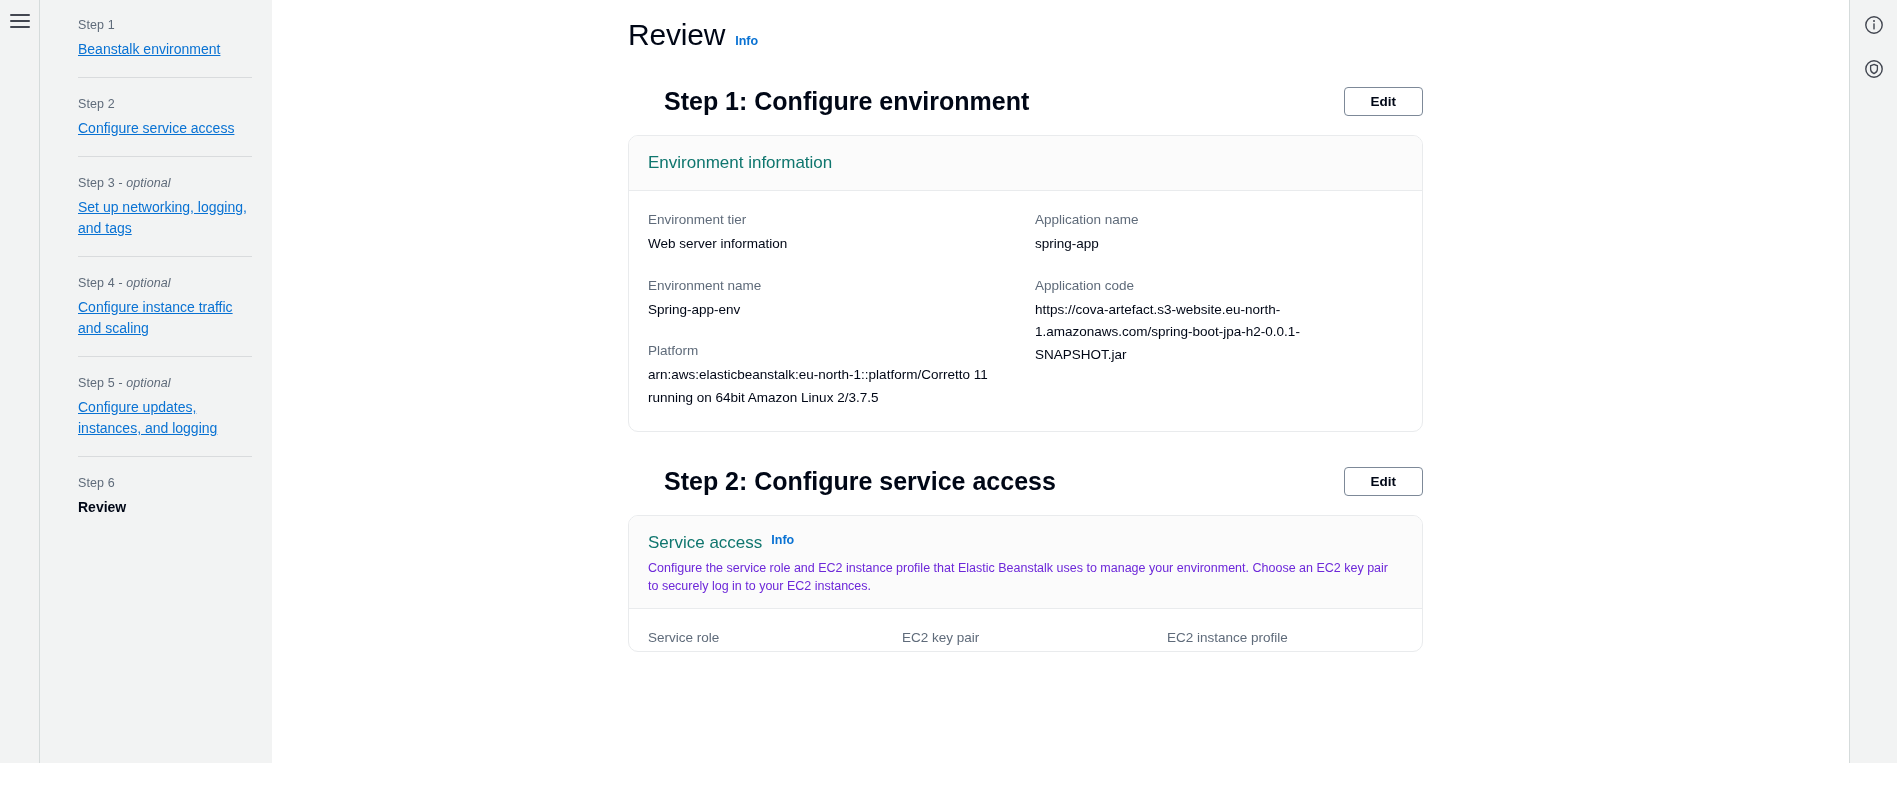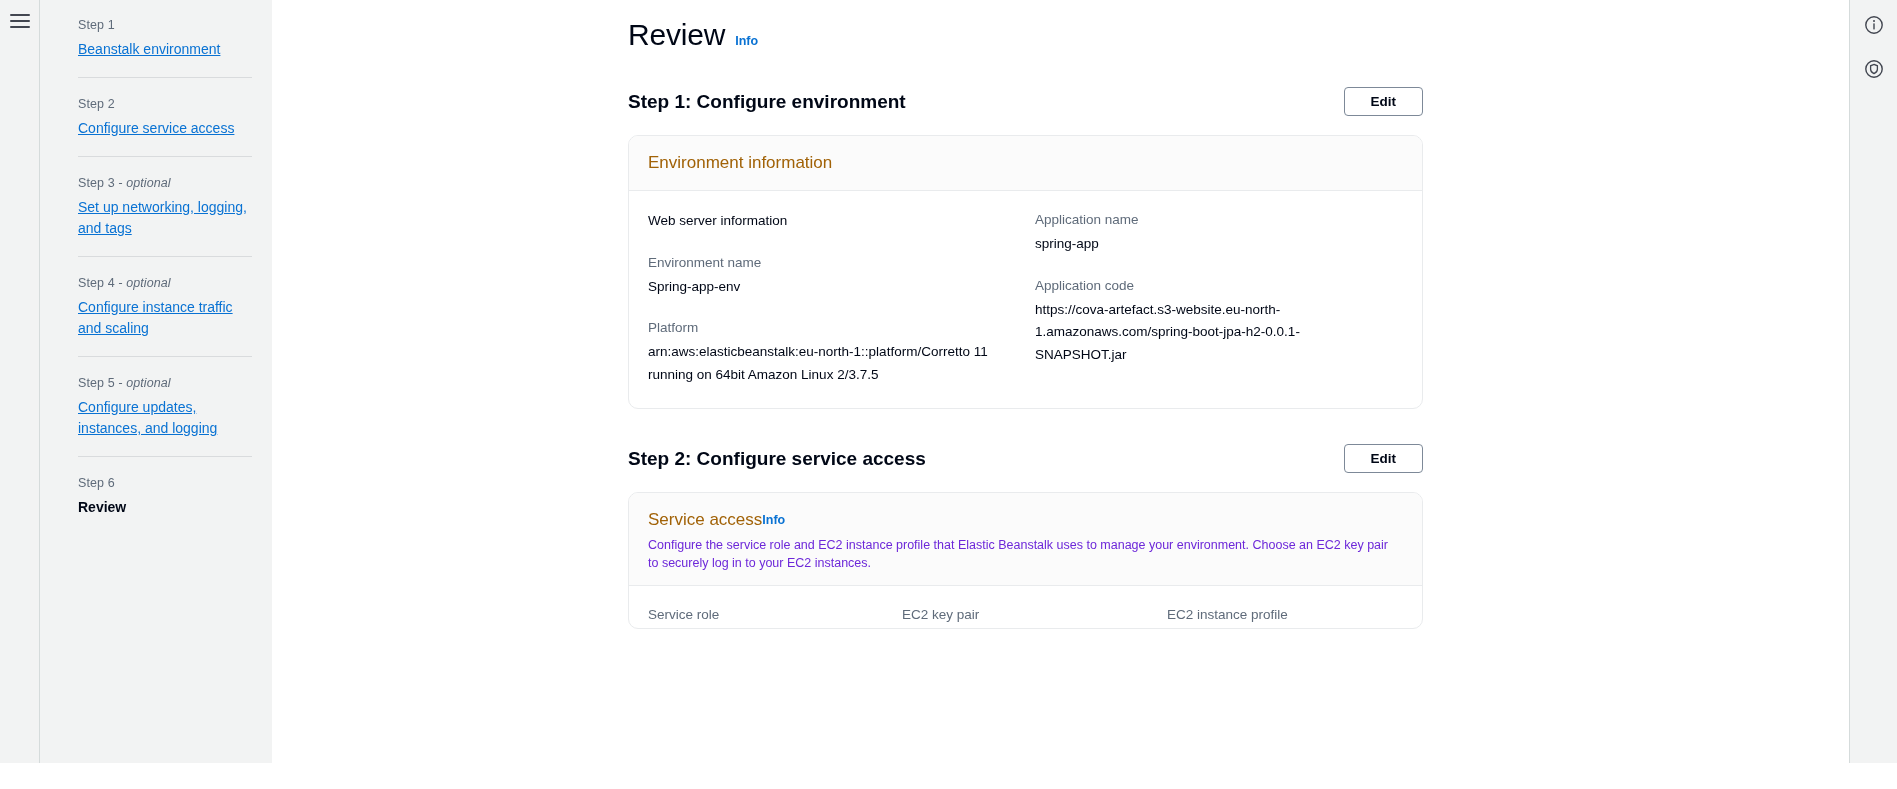--- a/index.html
+++ b/index.html
@@ -58,43 +58,43 @@
   .content { width: 795px; margin-left: 356px; }
 
   .page-title-row { display: flex; align-items: baseline; gap: 10px; }
   .page-title { font-size: 30px; font-weight: 400; color: #000716; letter-spacing: -.2px; }
   .info-link { font-size: 12.5px; color: #0972d3; text-decoration: none; cursor: pointer; font-weight: bold; }
 
   .section-head {
     display: flex; align-items: center; justify-content: space-between;
     margin-top: 35px;
   }
-  .section-title { font-size: 19px; font-weight: bold; color: #000716; }
+  .section-title { font-size: 25px; font-weight: bold; color: #000716; margin-left: 36px; }
   .btn-edit {
     font-size: 13.5px; color: #000716; background: #ffffff;
     border: 1px solid #7d8998; border-radius: 4px;
     padding: 6px 26px; cursor: pointer; font-weight: bold;
     font-family: "Liberation Sans", sans-serif;
   }
 
   .card {
     margin-top: 19px;
     border: 1px solid #e9ebed;
     border-radius: 10px;
     background: #ffffff;
     overflow: hidden;
   }
   .card-header {
     background: #fbfbfb;
     border-bottom: 1px solid #e9ebed;
     padding: 17px 19px 17px 19px;
   }
   .card-header.tall { padding-bottom: 13px; }
-  .card-title { font-size: 17px; font-weight: 400; color: #a16207; }
-  .card-title-row { display: flex; align-items: center; }
+  .card-title { font-size: 17px; font-weight: 400; color: #0f766e; }
+  .card-title-row { display: flex; align-items: flex-start; gap: 9px; }
   .card-desc {
     font-size: 12.5px; color: #6d28d9; line-height: 18px;
     margin-top: 6px; max-width: 740px;
   }
 
   .card-body { padding: 19px 19px 22px 19px; }
   .grid2 { display: grid; grid-template-columns: 387px 1fr; column-gap: 0px; }
   .grid3 { display: grid; grid-template-columns: 254px 265px 1fr; }
 
   .field { margin-bottom: 20px; }
@@ -198,20 +198,21 @@
       </div>
 
       <div class="card">
         <div class="card-header">
           <div class="card-title">Environment information</div>
         </div>
         <div class="card-body">
           <div class="grid2">
             <div class="col-l">
               <div class="field">
+                <div class="field-label">Environment tier</div>
                 <div class="field-value">Web server information</div>
               </div>
               <div class="field">
                 <div class="field-label">Environment name</div>
                 <div class="field-value">Spring-app-env</div>
               </div>
               <div class="field">
                 <div class="field-label">Platform</div>
                 <div class="field-value">arn:aws:elasticbeanstalk:eu-north-1::platform/Corretto 11 running on 64bit Amazon Linux 2/3.7.5</div>
               </div>

